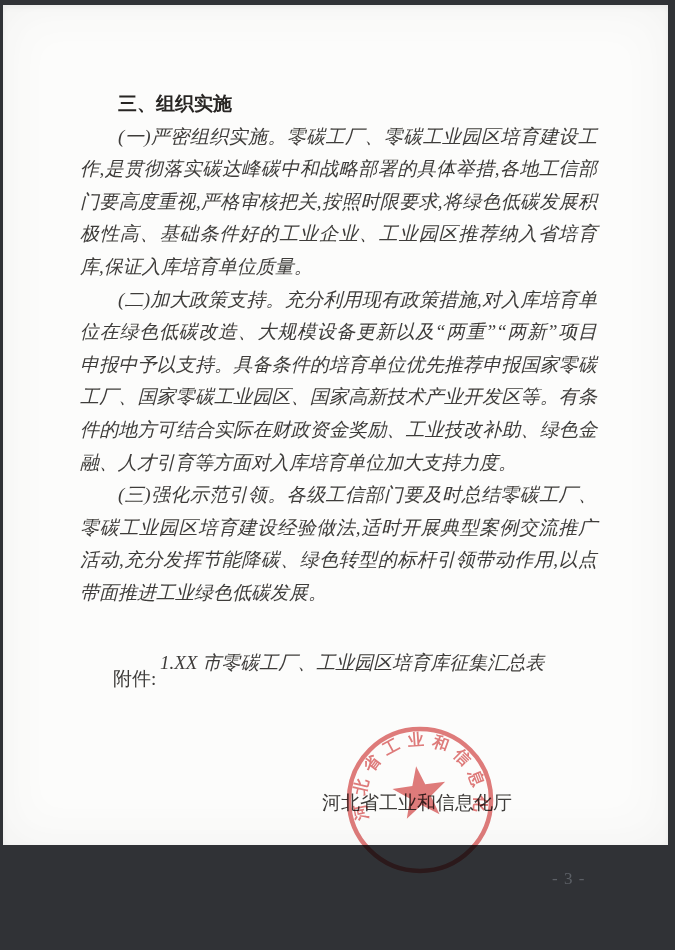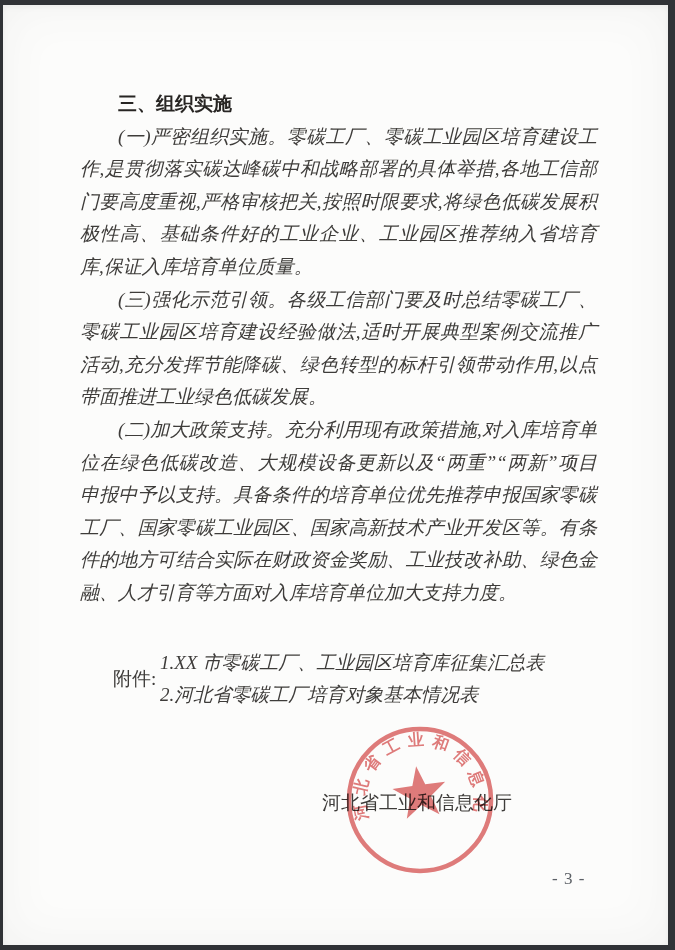--- a/index.html
+++ b/index.html
@@ -2,21 +2,21 @@
 <html lang="zh"><head>
 <meta charset="utf-8">
 <style>
   html,body{margin:0;padding:0;}
   body{
     width:675px;height:950px;position:relative;overflow:hidden;
     background:#303236;
     font-family:"Liberation Serif","DejaVu Serif",serif;
   }
   .page{
-    position:absolute;left:3px;top:5px;width:665px;height:940px;
+    position:absolute;left:3px;top:5px;width:665px;height:840px;
     background:#fcfcfb;
     box-shadow:inset 0 0 50px rgba(80,80,80,.06), inset 0 2px 6px rgba(0,0,0,.05);
   }
   .content{
     position:absolute;left:77px;top:83px;width:517px;
     font-size:19px;line-height:32.6px;color:#3e3c3a;
     text-align:justify;
   }
   .heading{
     font-family:"Liberation Sans","DejaVu Sans",sans-serif;
@@ -45,27 +45,26 @@
   }
 </style>
 </head>
 <body>
 
 <div class="page">
 
   <div class="content">
     <h2 class="heading">三、组织实施</h2>
     <p class="para">(一)严密组织实施。零碳工厂、零碳工业园区培育建设工作,是贯彻落实碳达峰碳中和战略部署的具体举措,各地工信部门要高度重视,严格审核把关,按照时限要求,将绿色低碳发展积极性高、基础条件好的工业企业、工业园区推荐纳入省培育库,保证入库培育单位质量。</p>
+    <p class="para">(二)加大政策支持。充分利用现有政策措施,对入库培育单位在绿色低碳改造、大规模设备更新以及“两重”“两新”项目申报中予以支持。具备条件的培育单位优先推荐申报国家零碳工厂、国家零碳工业园区、国家高新技术产业开发区等。有条件的地方可结合实际在财政资金奖励、工业技改补助、绿色金融、人才引育等方面对入库培育单位加大支持力度。</p>
     <p class="para">(三)强化示范引领。各级工信部门要及时总结零碳工厂、零碳工业园区培育建设经验做法,适时开展典型案例交流推广活动,充分发挥节能降碳、绿色转型的标杆引领带动作用,以点带面推进工业绿色低碳发展。</p>
-    <p class="para">(二)加大政策支持。充分利用现有政策措施,对入库培育单位在绿色低碳改造、大规模设备更新以及“两重”“两新”项目申报中予以支持。具备条件的培育单位优先推荐申报国家零碳工厂、国家零碳工业园区、国家高新技术产业开发区等。有条件的地方可结合实际在财政资金奖励、工业技改补助、绿色金融、人才引育等方面对入库培育单位加大支持力度。</p>
 
     <div class="attachments">
       <span class="att-label">附件:</span>
       <p class="att-item">1.XX 市零碳工厂、工业园区培育库征集汇总表</p>
-      <p class="att-item">2.河北省零碳工厂培育对象基本情况表</p>
     </div>
   </div>
 
   <div class="signature">
     <div>河北省工业和信息化厅</div>
   </div>
 
   <svg class="seal" width="170" height="170" viewBox="0 0 170 170" aria-hidden="true">
     <defs>
       <path id="sealArc" d="M 33.3 103.8 A 55 55 0 1 1 136.7 103.8" fill="none"></path>

